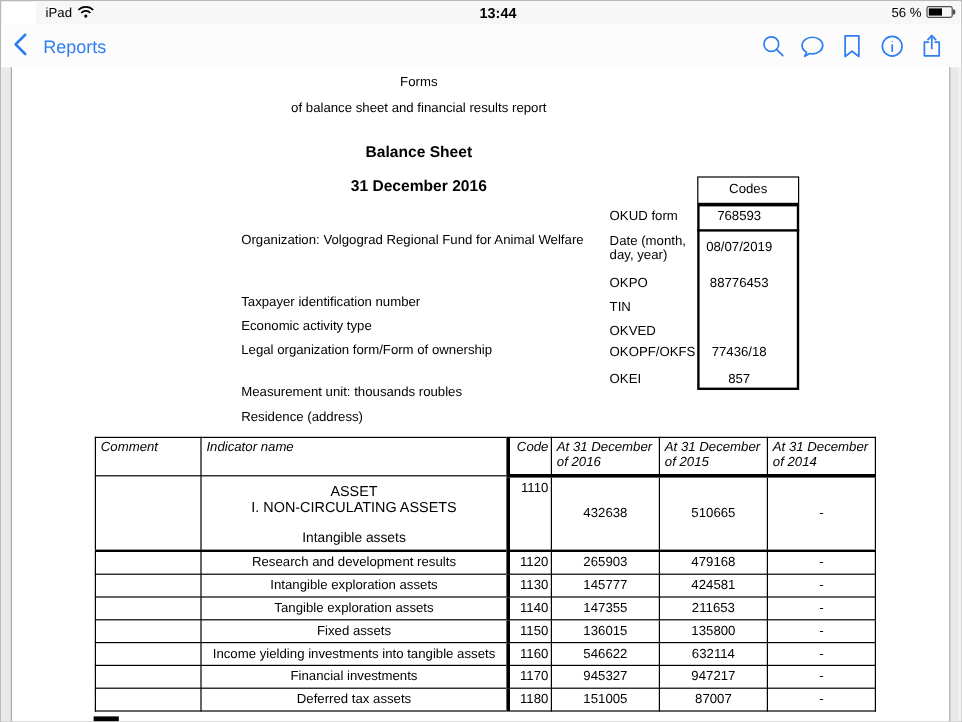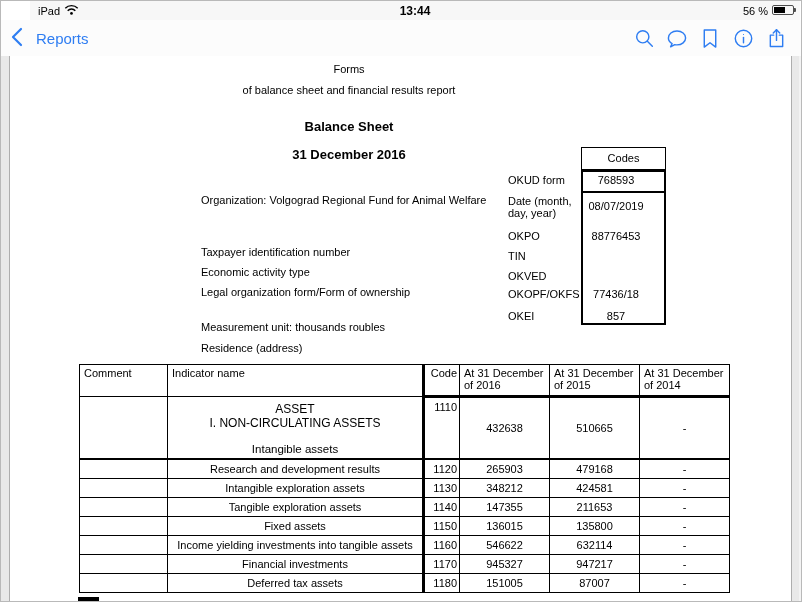--- a/index.html
+++ b/index.html
@@ -40,21 +40,21 @@
   .codes-header { left:570px; top:91px; width:85px; height:23px; border:1px solid #000;
                   text-align:center; line-height:21px; }
   .codes-box { left:570px; top:114px; width:85px; height:155px; border:2px solid #000; }
   .codes-divider { left:570px; top:135px; width:85px; height:2px; background:#000; }
   .code-val { width:70px; left:570px; text-align:center; }
   .code-label { left:497px; }
 
   
   .bs-table { border-collapse:collapse; table-layout:fixed; background:#fff; }
   .bs-table th, .bs-table td { border:1px solid #000; font-size:11px; font-weight:normal; overflow:hidden; }
-  .bs-table thead th { text-align:left; vertical-align:top; padding:2px 4px; height:32px; }
+  .bs-table thead th { text-align:left; vertical-align:top; padding:2px 4px; height:32px;font-style:italic; }
   .bs-table thead th.col-code { padding:2px 2px; }
   .bs-table td { text-align:center; padding:0 2px; }
   .bs-table .code-col { border-left:3px solid #000;text-align:right; }
   .bs-table tr.data-row td { height:19px; line-height:18px; }
   .bs-table tr.section-row td { height:62px; }
   .bs-table tr.section-row td.val { border-top:3px solid #000; }
   .bs-table tr.section-row td.code-cell { vertical-align:top; border-top:3px solid #000; line-height:15px; padding-top:2px; }
   .bs-table tr.section-row { border-bottom:2px solid #000; }
   .section-lines { padding-top:3px; font-weight:normal; }
   .section-lines .l1, .section-lines .l2 { font-size:12px; line-height:14px; }
@@ -208,21 +208,21 @@
             <td>Research and development results</td>
             <td class="code-col">1120</td>
             <td>265903</td>
             <td>479168</td>
             <td>-</td>
           </tr>
           <tr class="data-row">
             <td></td>
             <td>Intangible exploration assets</td>
             <td class="code-col">1130</td>
-            <td>348212</td>
+            <td>145777</td>
             <td>424581</td>
             <td>-</td>
           </tr>
           <tr class="data-row">
             <td></td>
             <td>Tangible exploration assets</td>
             <td class="code-col">1140</td>
             <td>147355</td>
             <td>211653</td>
             <td>-</td>

